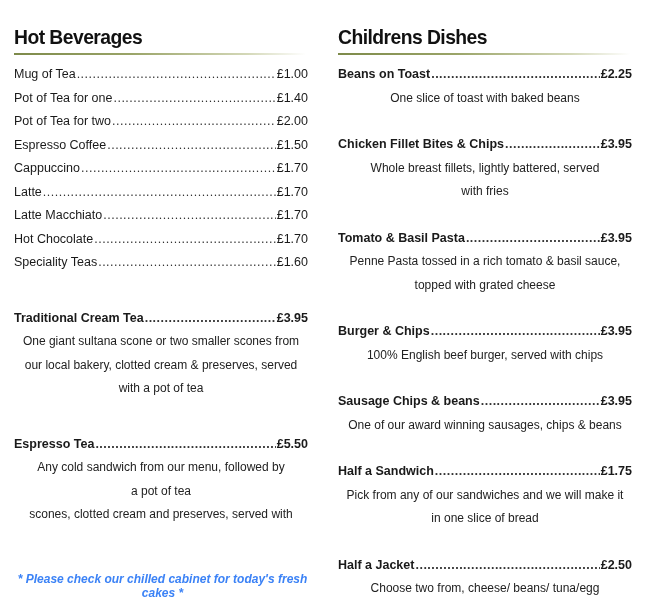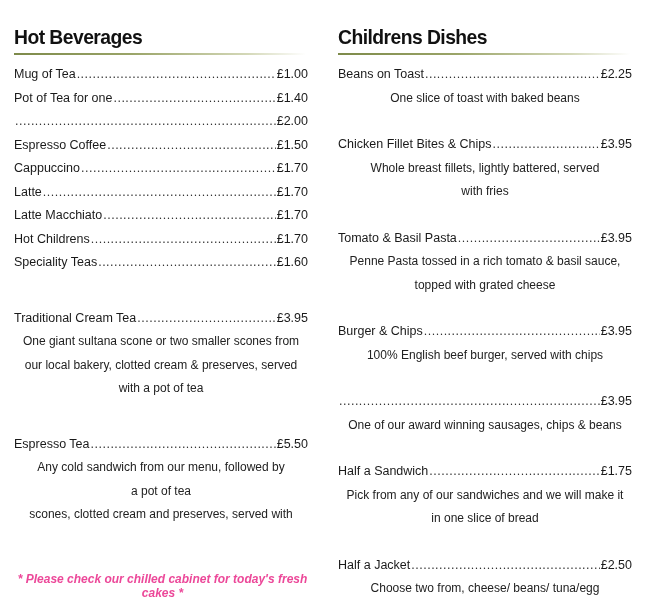--- a/index.html
+++ b/index.html
@@ -10,44 +10,45 @@
     .col.right { left:338px; }
     .heading { font-family:"Liberation Sans", sans-serif; font-weight:bold; font-size:21px;
       letter-spacing:-0.6px; color:#111; margin:12px 0 0 0; height:26px; line-height:26px; transform:scaleX(0.92); transform-origin:left; }
     .rule { height:2px; margin-top:3px; width:292px;
       background:linear-gradient(to right, #7d8a4a 0%, #9aa468 40%, #d4d8b8 80%, rgba(255,255,255,0) 100%); }
     .row { display:flex; align-items:baseline; font-size:12.5px; height:23.5px; line-height:23.5px; width:294px; }
     .row .name { white-space:nowrap; }
     .row .dots { flex:1; overflow:hidden; white-space:nowrap; margin:0 1px; color:#333; letter-spacing:0.5px; }
     .row .dots::after { content:"................................................................................................................................................"; }
     .row .price { white-space:nowrap; }
-    .bold .name, .bold .price, .bold .dots { font-weight:normal; }
+    .bold .name, .bold .price, .bold .dots { font-weight:bold; }
     .desc { font-size:12px; line-height:23.5px; width:294px; color:#222;text-align:center; }
     .foot { position:absolute; left:0; width:325px; top:572px; text-align:center;
-      font-weight:bold; font-style:italic; font-size:12px; color:#ec4899; }
+      font-weight:bold; font-style:italic; font-size:12px; color:#3b82f6; }
   </style>
 </head>
 <body>
 
 <div class="col left">
   <div class="heading">Hot Beverages</div>
   <div class="rule"></div>
   <div style="height:8px"></div>
 
   <div class="row">
       <span class="name">Mug of Tea</span>
       <span class="dots"></span>
       <span class="price">£1.00</span>
     </div>
   <div class="row">
       <span class="name">Pot of Tea for one</span>
       <span class="dots"></span>
       <span class="price">£1.40</span>
     </div>
   <div class="row">
+      <span class="name">Pot of Tea for two</span>
       <span class="dots"></span>
       <span class="price">£2.00</span>
     </div>
   <div class="row">
       <span class="name">Espresso Coffee</span>
       <span class="dots"></span>
       <span class="price">£1.50</span>
     </div>
   <div class="row">
       <span class="name">Cappuccino</span>
@@ -58,21 +59,21 @@
       <span class="name">Latte</span>
       <span class="dots"></span>
       <span class="price">£1.70</span>
     </div>
   <div class="row">
       <span class="name">Latte Macchiato</span>
       <span class="dots"></span>
       <span class="price">£1.70</span>
     </div>
   <div class="row">
-      <span class="name">Hot Childrens</span>
+      <span class="name">Hot Chocolate</span>
       <span class="dots"></span>
       <span class="price">£1.70</span>
     </div>
   <div class="row">
       <span class="name">Speciality Teas</span>
       <span class="dots"></span>
       <span class="price">£1.60</span>
     </div>
 
   <div style="height:32px"></div>
@@ -131,20 +132,21 @@
   <div style="height:23px"></div>
   <div class="row bold">
       <span class="name">Burger &amp; Chips</span>
       <span class="dots"></span>
       <span class="price">£3.95</span>
     </div>
   <div class="desc">100% English beef burger, served with chips</div>
 
   <div style="height:23px"></div>
   <div class="row bold">
+      <span class="name">Sausage Chips &amp; beans</span>
       <span class="dots"></span>
       <span class="price">£3.95</span>
     </div>
   <div class="desc">One of our award winning sausages, chips &amp; beans</div>
 
   <div style="height:23px"></div>
   <div class="row bold">
       <span class="name">Half a Sandwich</span>
       <span class="dots"></span>
       <span class="price">£1.75</span>

